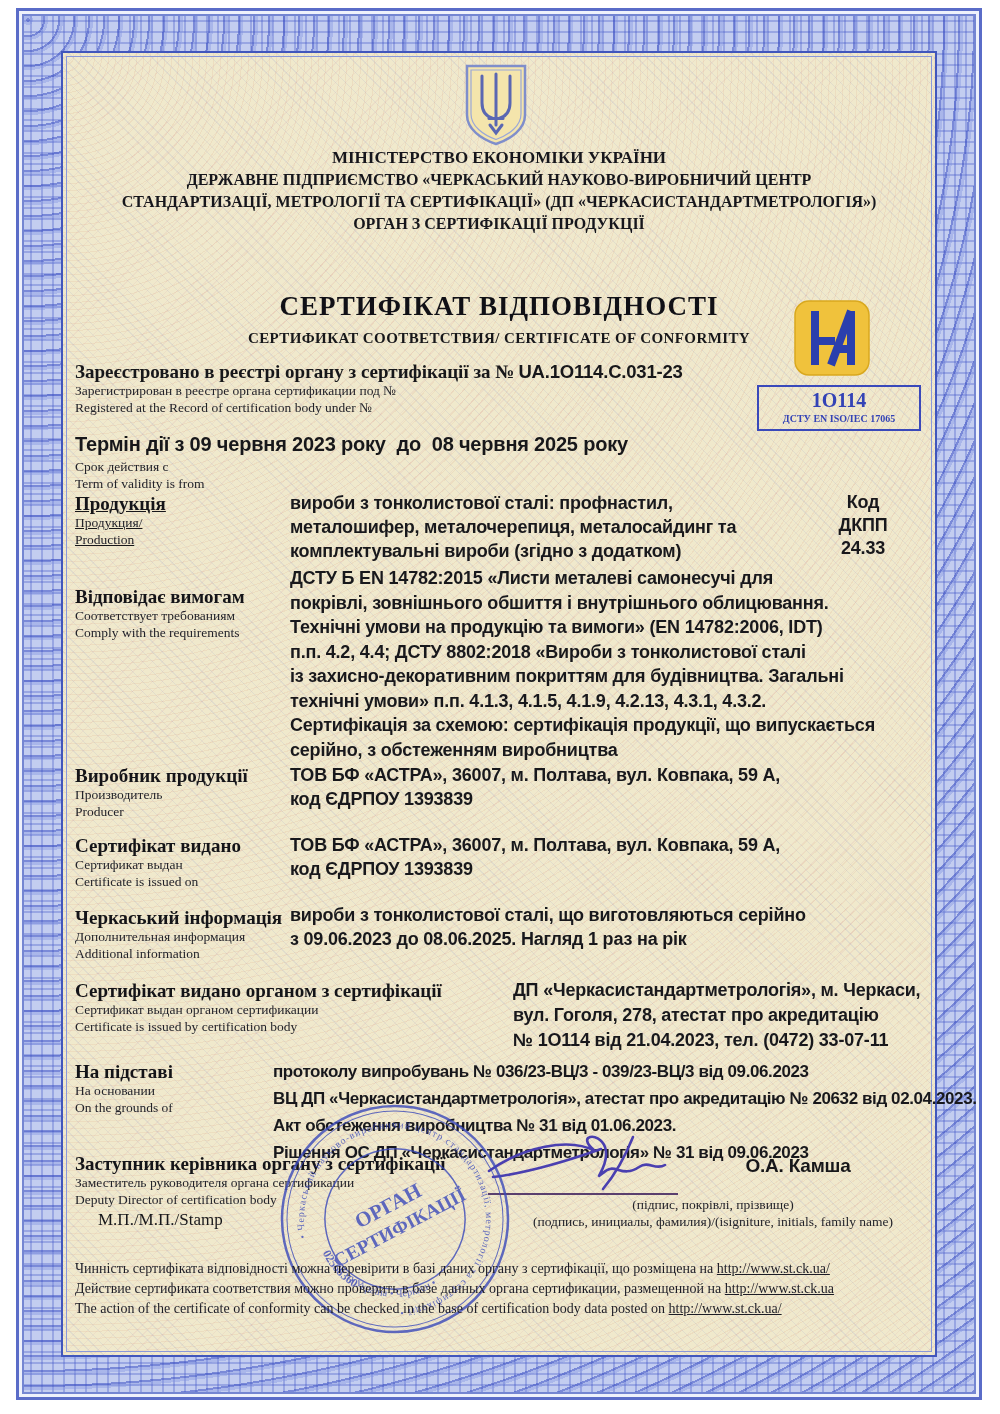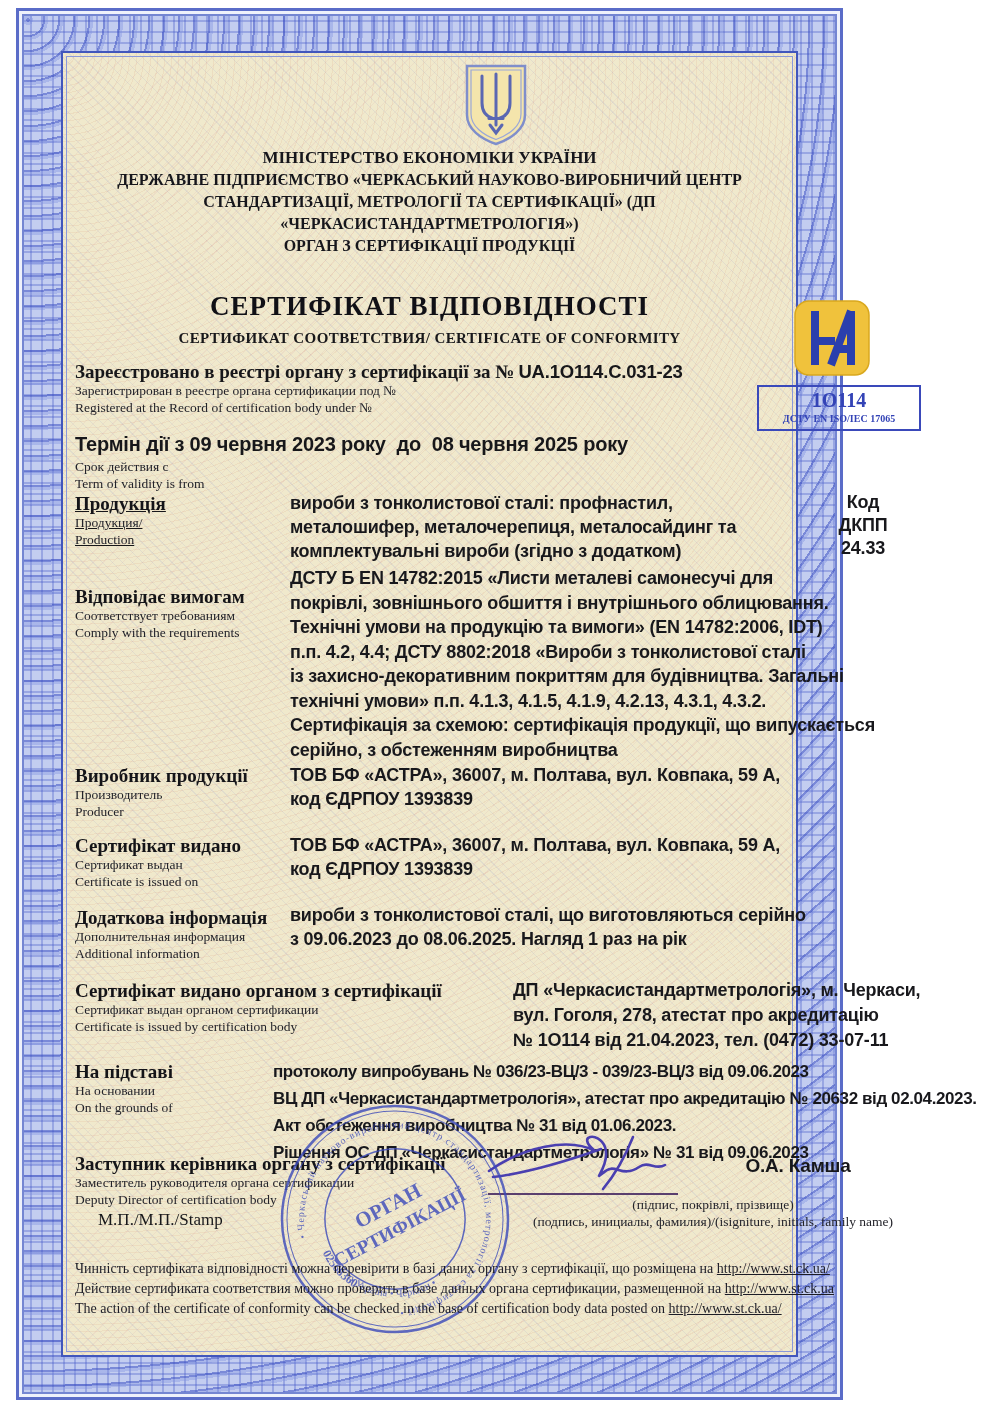--- a/index.html
+++ b/index.html
@@ -3,21 +3,21 @@
 <meta charset="utf-8">
 <style>
   html,body{margin:0;padding:0;}
   body{
     width:1000px;height:1414px;position:relative;background:#ffffff;
     font-family:"Liberation Serif", serif;color:#17171a;overflow:hidden;
   }
   .abs{position:absolute;}
   
   .cert{
-    position:absolute;left:16px;top:8px;width:827px;height:1392px;box-sizing:border-box;
+    position:absolute;left:16px;top:8px;width:966px;height:1392px;box-sizing:border-box;
     padding:40px 42px;
     background-color:#c3cdf0;
     background-image:
       repeating-radial-gradient(circle at 9px 9px, rgba(62,82,196,.55) 0 2px, rgba(128,146,224,.38) 2px 5px, transparent 5px 15px),
       repeating-linear-gradient(0deg, rgba(64,84,198,.32) 0 2px, transparent 2px 11px),
       repeating-linear-gradient(90deg, rgba(64,84,198,.32) 0 2px, transparent 2px 11px);
     border:3px solid #5a6cc8;
     box-shadow:inset 0 0 0 3px #eef1fb, inset 0 0 0 5px #7486d2;
   }
   
@@ -147,21 +147,21 @@
 
     <div class="abs" style="left:12px;top:782px;width:210px;">
       <div class="lblUK">Сертифікат видано</div>
       <div class="lblSub">Сертификат выдан</div>
       <div class="lblSub">Certificate is issued on</div>
     </div>
     <div class="abs val" style="left:227px;top:780px;width:600px;">ТОВ БФ «АСТРА», 36007, м. Полтава, вул. Ковпака, 59 А,
 код ЄДРПОУ 1393839</div>
 
     <div class="abs" style="left:12px;top:854px;width:215px;">
-      <div class="lblUK">Додаткова інформація</div>
+      <div class="lblUK">Черкаський інформація</div>
       <div class="lblSub">Дополнительная информация</div>
       <div class="lblSub">Additional information</div>
     </div>
     <div class="abs val" style="left:227px;top:850px;width:620px;">вироби з тонколистової сталі, що виготовляються серійно
 з 09.06.2023 до 08.06.2025. Нагляд 1 раз на рік</div>
 
     <div class="abs" style="left:12px;top:927px;width:430px;">
       <div class="lblUK">Сертифікат видано органом з сертифікації</div>
       <div class="lblSub">Сертификат выдан органом сертификации</div>
       <div class="lblSub">Certificate is issued by certification body</div>

